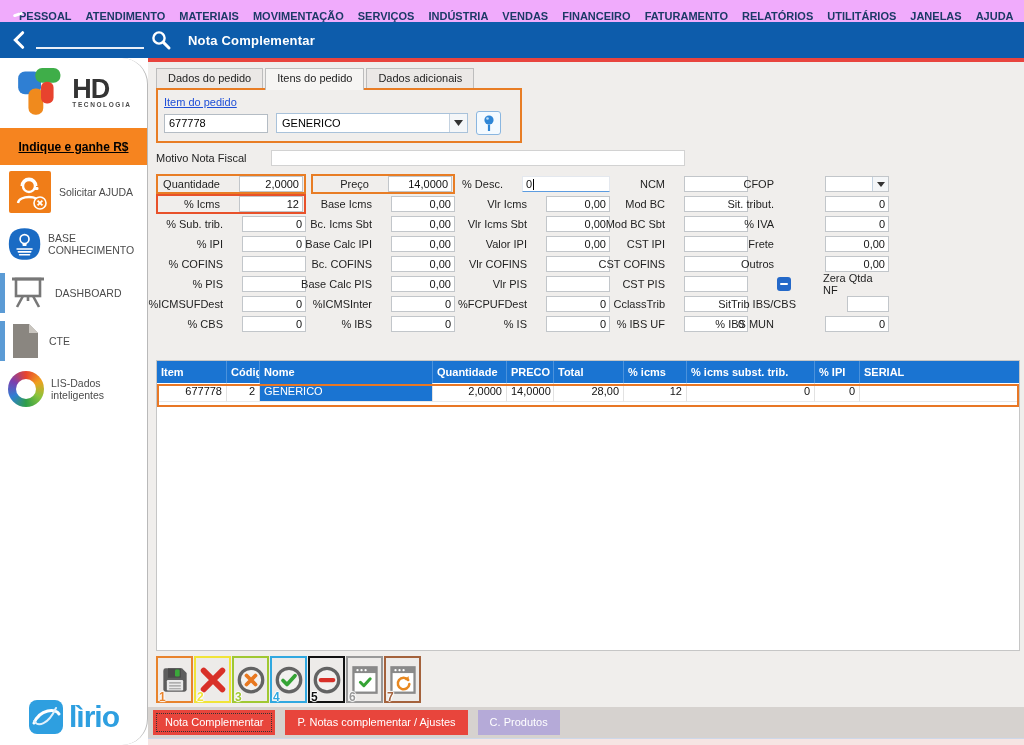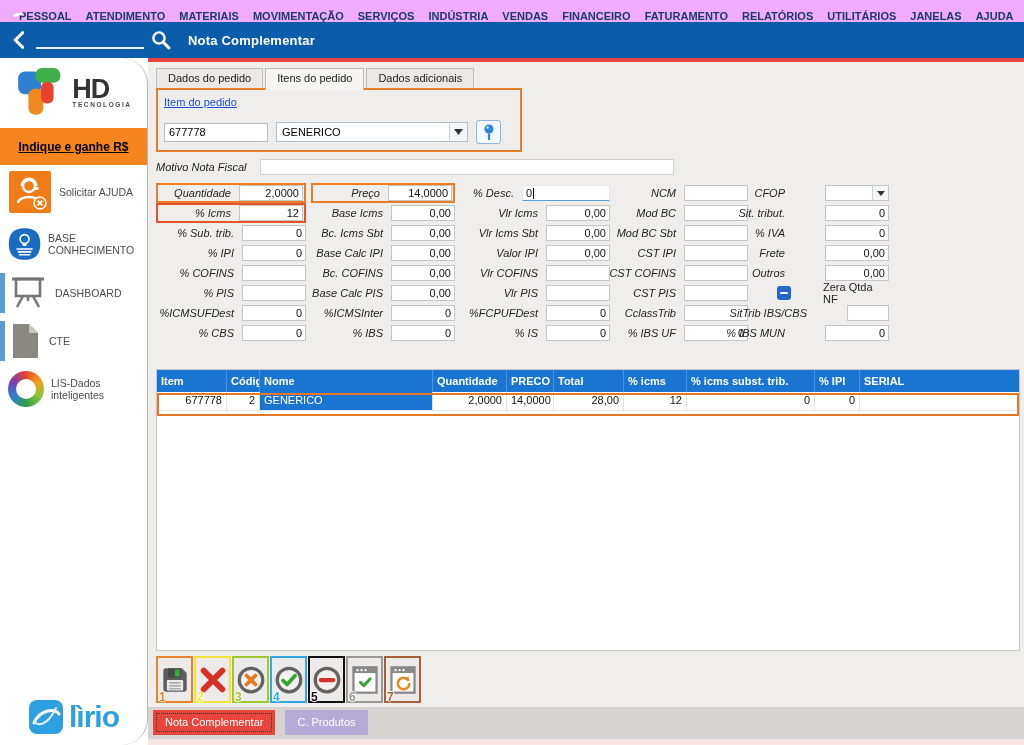--- a/index.html
+++ b/index.html
@@ -43,39 +43,39 @@
   
   #main { flex:1; background:#f0eeec; display:flex; flex-direction:column; min-width:0; }
   #redline { height:4px; background:#e8443e; flex:0 0 auto; }
   #workarea { padding:6px 4px 0 8px; flex:0 0 auto; }
 
   .tabs { display:flex; margin-bottom:0; }
   .tab { font-size:11px; color:#222; padding:3px 11px 4px 11px; background:#ebe8e6; border:1px solid #bdbdbd; border-bottom:none; margin-right:2px; cursor:pointer; }
   .tab.active { background:#f6f5f3; position:relative; top:0; padding-bottom:6px; margin-bottom:-2px; z-index:2; }
 
   #item-box { border:2px solid #e87d25; padding:2px 6px 6px 6px; width:366px; background:transparent; margin-top:0; }
-  #item-link { font-size:11px; color:#1f4fd8; text-decoration:underline; cursor:pointer; display:inline-block; margin-bottom:12px; }
+  #item-link { font-size:11px; color:#1f4fd8; text-decoration:underline; cursor:pointer; display:inline-block; margin-bottom:3px; }
   #item-row { display:flex; align-items:center; gap:8px; }
   #item-code { width:104px; height:19px; border:1px solid #b4bcc4; background:#fff; font-size:11px; padding:0 4px; font-family:"Liberation Sans",sans-serif; }
   .combo { width:192px; height:20px; border:1px solid #a9c2da; background:#fff; display:flex; align-items:center; font-size:11px; padding-left:5px; cursor:pointer; }
   .combo .dd-btn { margin-left:auto; width:18px; height:18px; background:#f4f6f8; border-left:1px solid #c4d2e0; display:flex; align-items:center; justify-content:center; }
   .combo .dd-btn svg { display:block; }
   #pin-btn { width:25px; height:24px; border:1px solid #8ab6e0; border-radius:3px; background:#f4faff; display:flex; align-items:center; justify-content:center; cursor:pointer; }
 
   #motivo-row { display:flex; align-items:center; margin-top:7px; gap:6px; }
   #motivo-row .flabel { font-size:11px; color:#222; }
   #motivo-input { width:414px; height:16px; border:1px solid #d2d2d2; background:#fff; font-size:11px; padding:0 3px; font-family:"Liberation Sans",sans-serif; }
 
   
   #form-grid { margin-top:8px; }
   .frow { display:flex; align-items:center; height:20px; gap:5px; }
   .fcell { display:flex; align-items:center; justify-content:flex-end; height:20px; }
   .fcell.c1 { width:150px; } .fcell.c2 { width:144px; } .fcell.c3 { width:150px; }
   .fcell.c4 { width:133px; } .fcell.c5 { width:136px;gap:32px; }
-  .flabel { font-size:11px; color:#1e1e1e; margin-right:8px; white-space:nowrap;font-style:italic; }
+  .flabel { font-size:11px; color:#1e1e1e; margin-right:19px; white-space:nowrap; }
   .finput { width:64px; height:16px; border:1px solid #c2c6ca; background:#fff; font-size:11px; color:#111;
     display:flex; align-items:center; justify-content:flex-end; padding:0 3px; flex:0 0 auto; }
   .finput.small { width:42px; }
   .finput.focused { width:88px; justify-content:flex-start; border:1px solid #e4e8ee; border-bottom:1px solid #5d9ce0; }
   .caret { display:inline-block; width:1px; height:11px; background:#000; margin-left:1px; }
   .finput.dropdown { justify-content:flex-start; padding:0; position:relative; }
   .finput.dropdown .dd-btn { margin-left:auto; width:16px; height:14px; background:#f4f6f8; border-left:1px solid #c4d2e0; display:flex; align-items:center; justify-content:center; }
   .fcell.hl-orange { border:2px solid #e87d25; padding:0 1px; }
   .fcell.hl-red { border:2px solid #e8512a; padding:0 1px; }
   .ckcell { justify-content:flex-start; padding-left:24px; gap:5px; }
@@ -612,18 +612,19 @@
               <circle cx="12.5" cy="4.5" r="1" fill="#fff"></circle>
             <path d="M16.5 13 a5 5 0 1 0 1 3.5" stroke="#e88820" stroke-width="2.2" fill="none" stroke-linecap="round"></path>
             <path d="M16.8 9.5 l0.4 4 l-3.8-0.6 z" fill="#e88820"></path>
           </svg>
           <span class="num" style="color: rgb(164, 98, 60);">7</span>
         </div>
       </div>
 
       <div id="bottom-tabs">
         <span class="btab focused" style="background: rgb(232, 69, 60);">Nota Complementar</span>
+        <span class="btab" style="background: rgb(232, 69, 60);">P. Notas complementar / Ajustes</span>
         <span class="btab" style="background: rgb(181, 170, 216);">C. Produtos</span>
       </div>
       <div id="bottom-strip"></div>
     </div>
   </div>
 </div>
 
 </body></html>

